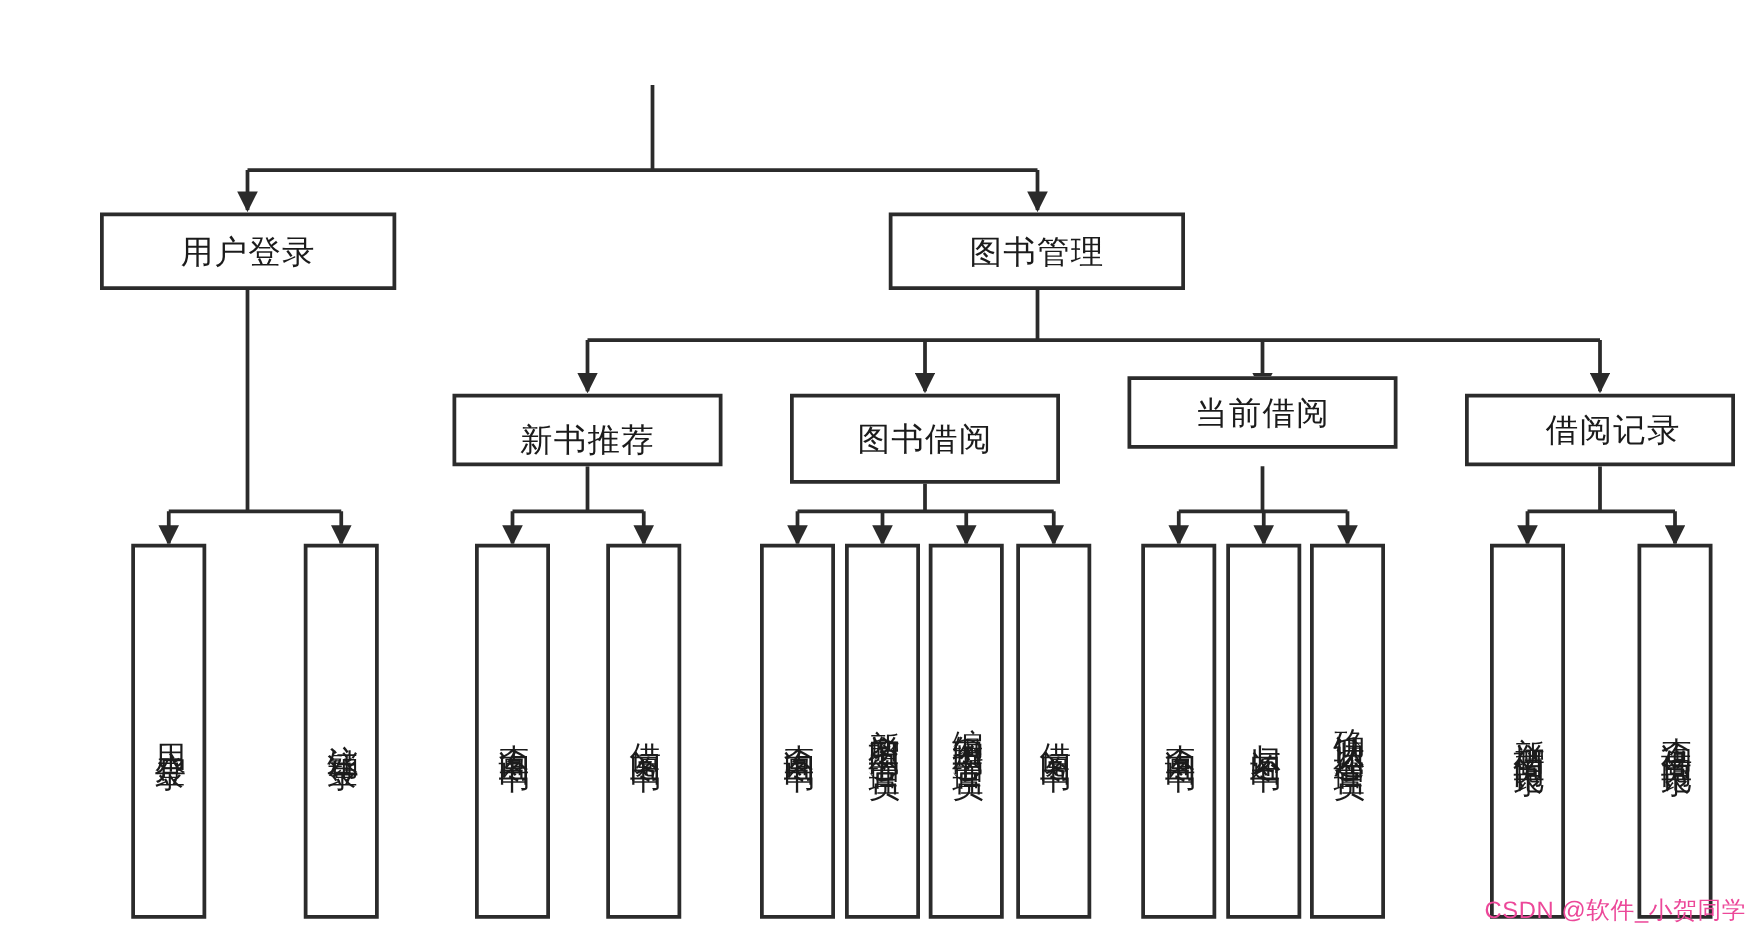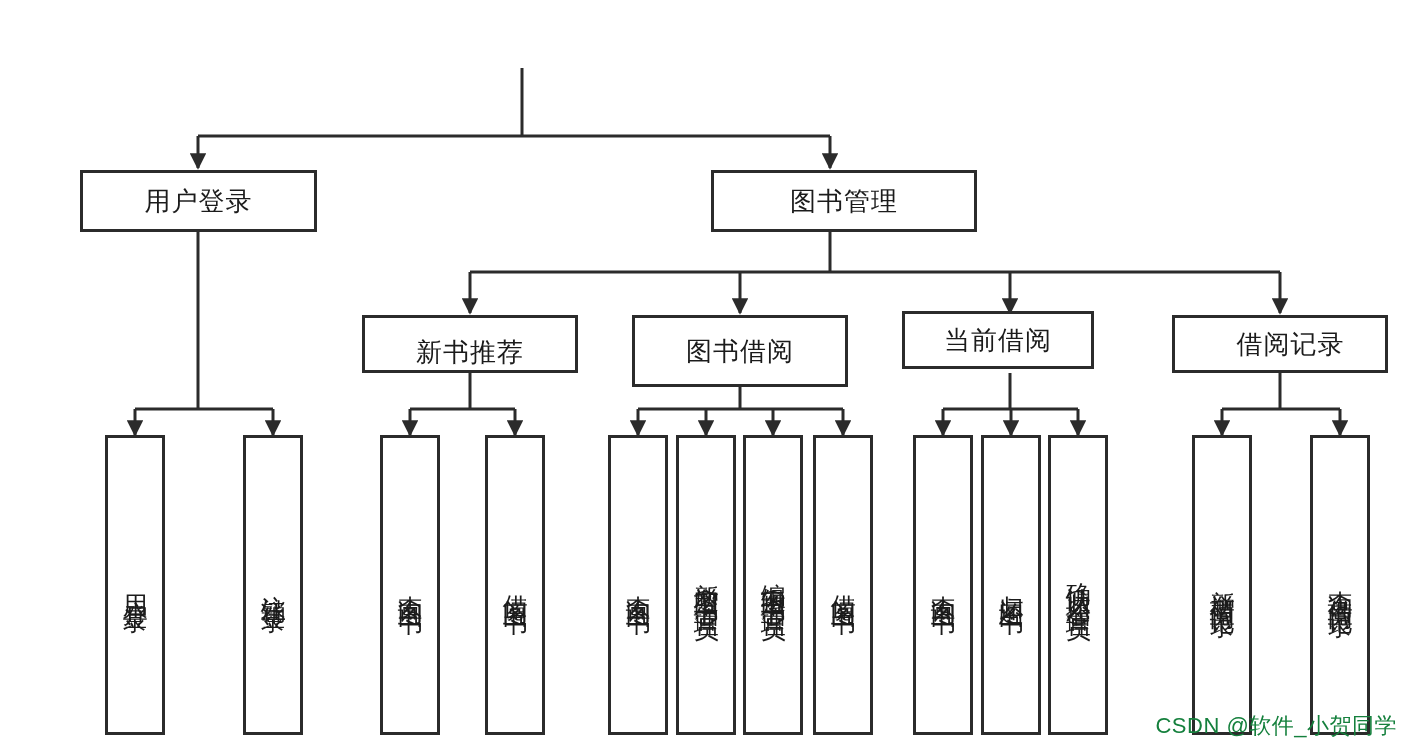--- a/index.html
+++ b/index.html
@@ -57,22 +57,22 @@
     left: 0;
     top: 0;
     width: 1405px;
     height: 747px;
     pointer-events: none;
   }
   .watermark {
     position: absolute;
     right: 8px;
     bottom: 6px;
-    font-size: 22px;
-    color: #15803d;
+    font-size: 19px;
+    color: #ec4899;
     white-space: nowrap;
     letter-spacing: 0.5px;
   }
 </style>
 </head>
 <body>
 
 <div id="canvas">
 
   <svg class="edges" viewBox="0 0 1405 747" xmlns="http://www.w3.org/2000/svg">
@@ -123,31 +123,31 @@
       <path d="M 1222 409 L 1340 409"></path>
       <path d="M 1222 409 L 1222 435" marker-end="url(#arrow)"></path>
       <path d="M 1340 409 L 1340 435" marker-end="url(#arrow)"></path>
     </g>
   </svg>
 
 
   <div class="node node-h" style="left:80px; top:170px; width:237px; height:62px;">
     <span>用户登录</span>
   </div>
-  <div class="node node-h" style="left:711px; top:170px; width:266px; height:62px;">
+  <div class="node node-h" style="left:711px; top:170px; width:237px; height:62px;">
     <span>图书管理</span>
   </div>
 
   <div class="node node-h" style="left:362px; top:315px; width:216px; height:58px;align-items:flex-end;">
     <span>新书推荐</span>
   </div>
   <div class="node node-h" style="left:632px; top:315px; width:216px; height:72px;">
     <span>图书借阅</span>
   </div>
-  <div class="node node-h" style="left:902px; top:311px; width:192px; height:58px;">
+  <div class="node node-h" style="left:902px; top:301px; width:216px; height:58px;">
     <span>当前借阅</span>
   </div>
   <div class="node node-h" style="left:1172px; top:315px; width:216px; height:58px;padding-left:21px;">
     <span>借阅记录</span>
   </div>
 
   <div class="node node-v" style="left:105px; top:435px; width:60px; height:300px;">
     <span class="vlabel">用户登录</span>
   </div>
   <div class="node node-v" style="left:243px; top:435px; width:60px; height:300px;">

